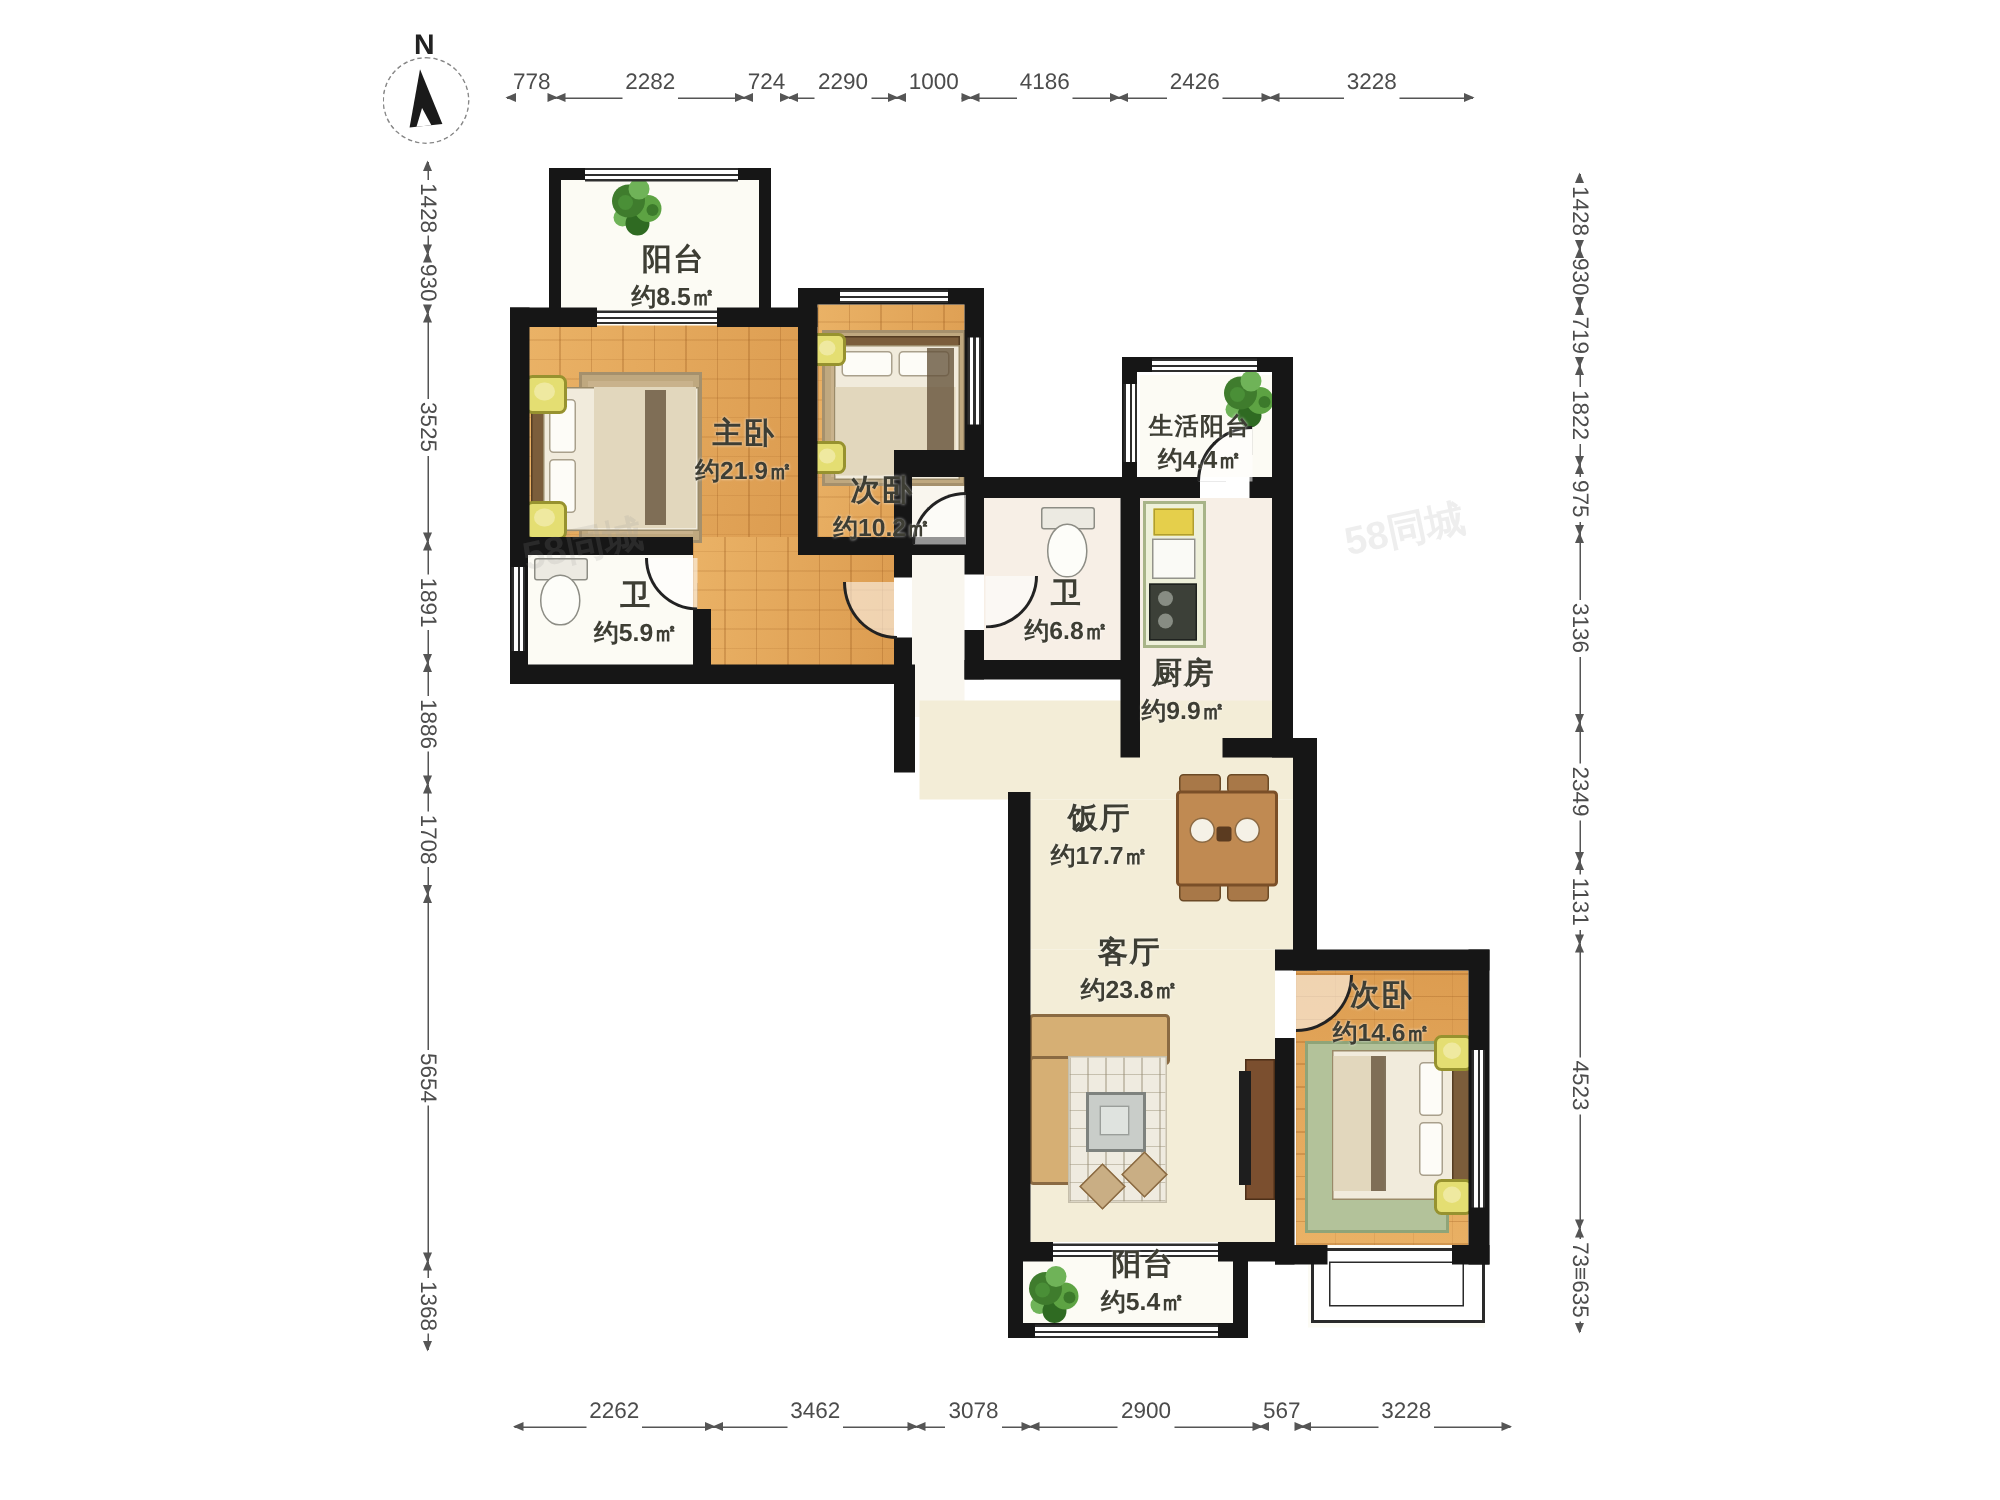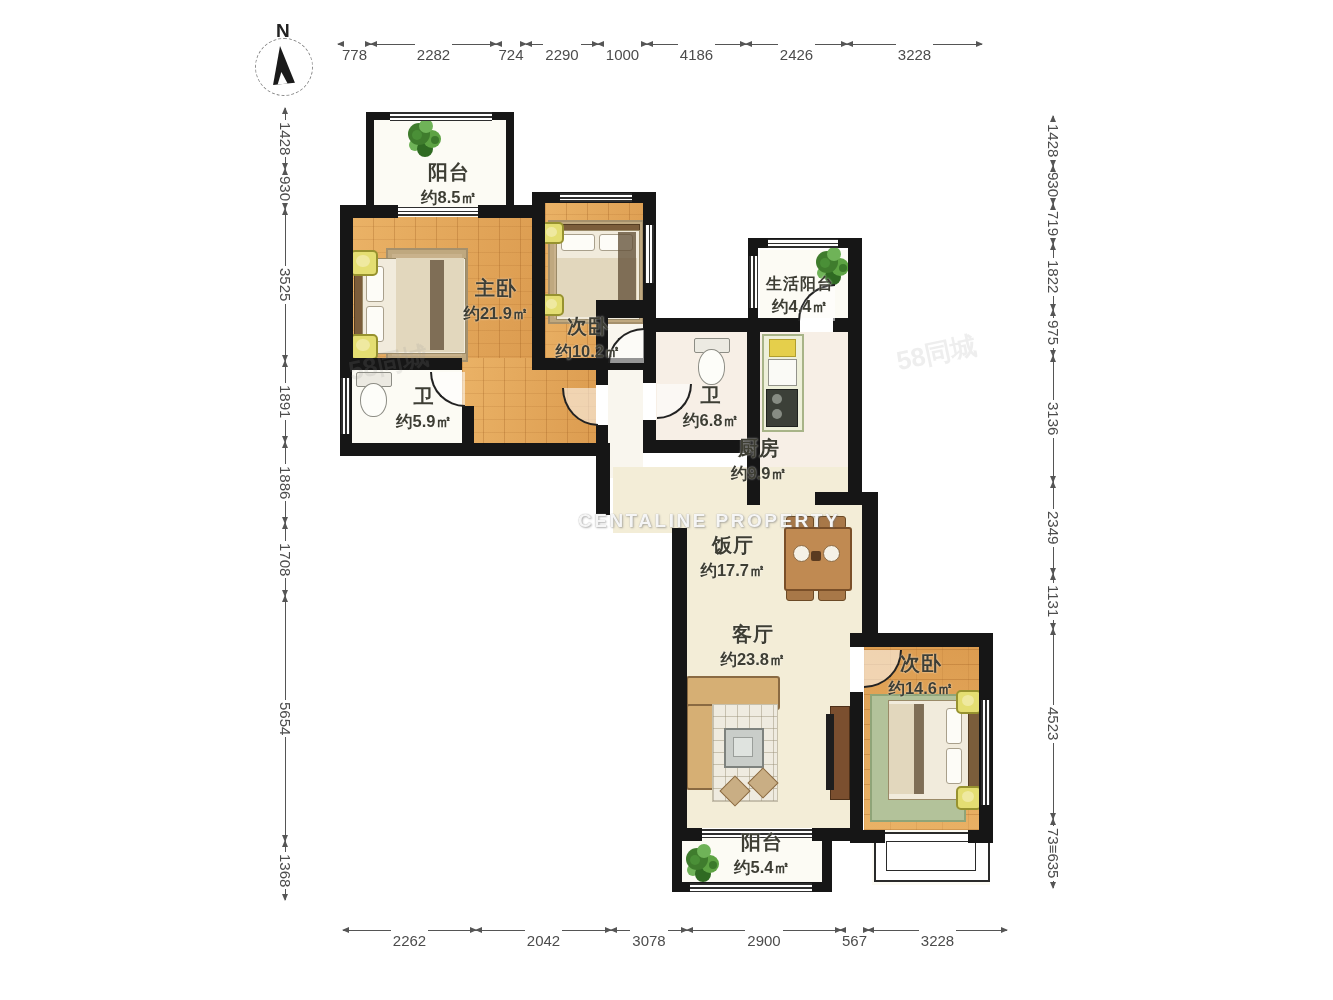--- a/index.html
+++ b/index.html
@@ -53,21 +53,21 @@
      background:#6fb358;box-shadow:-9px 9px 0 -2px #4a8f37,9px 14px 0 -3px #3c7a2b;}
   
   .roomlab{position:absolute;z-index:6;transform:translate(-50%,-50%);text-align:center;color:#3e3e34;
            text-shadow:0 0 2px rgba(255,255,255,.8);white-space:nowrap;}
   .rn{font-size:20px;font-weight:bold;letter-spacing:1px;}
   .rn.small{font-size:16px;}
   .ra{font-size:16.5px;font-weight:bold;margin-top:1px;}
   
   .dimrow{position:absolute;display:flex;z-index:6;}
   .dimcol{position:absolute;display:flex;flex-direction:column;z-index:6;}
-  .ds{display:flex;align-items:flex-start;justify-content:center;height:22px;overflow:visible;}
+  .ds{display:flex;align-items:flex-end;justify-content:center;height:22px;overflow:visible;}
   .ds b,.dsv b{font-weight:normal;font-size:15px;color:#4c4c4c;white-space:nowrap;}
   .ds b{padding:0 2px;line-height:22px;}
   .ds i{flex:1 1 0;height:0;border-top:1px solid #555;position:relative;min-width:0;}
   .ds i.ll::before{content:"";position:absolute;left:-1px;top:-4px;border:3.5px solid transparent;border-right:7px solid #555;border-left:0;}
   .ds i.lr::after{content:"";position:absolute;right:-1px;top:-4px;border:3.5px solid transparent;border-left:7px solid #555;border-right:0;}
   .dsv{display:flex;flex-direction:column;align-items:center;justify-content:center;width:26px;overflow:visible;}
   .dsv b{writing-mode:vertical-rl;padding:2px 0;}
   .dsv i{flex:1 1 0;width:0;border-left:1px solid #555;position:relative;min-height:0;}
   .dsv i.lu::before{content:"";position:absolute;top:-1px;left:-4px;border:3.5px solid transparent;border-bottom:7px solid #555;border-top:0;}
   .dsv i.ld::after{content:"";position:absolute;bottom:-1px;left:-4px;border:3.5px solid transparent;border-top:7px solid #555;border-bottom:0;}
@@ -136,21 +136,21 @@
   </div>
 
   <div class="dimrow" style="left:343px;top:930px;width:666px;">
     <span class="ds" style="width:133px">
         <i class="ll"></i>
         <b>2262</b>
         <i class="lr"></i>
       </span>
     <span class="ds" style="width:135px">
         <i class="ll"></i>
-        <b>2042</b>
+        <b>3462</b>
         <i class="lr"></i>
       </span>
     <span class="ds" style="width:76px">
         <i class="ll"></i>
         <b>3078</b>
         <i class="lr"></i>
       </span>
     <span class="ds" style="width:154px">
         <i class="ll"></i>
         <b>2900</b>
@@ -429,38 +429,37 @@
       <div class="ra">约4.4㎡</div>
   </div>
   <div class="roomlab" style="left:424px;top:408px;">
     <div class="rn">卫</div>
       <div class="ra">约5.9㎡</div>
   </div>
   <div class="roomlab" style="left:711px;top:407px;">
     <div class="rn">卫</div>
       <div class="ra">约6.8㎡</div>
   </div>
-  <div class="roomlab" style="left:759px;top:460px;">
+  <div class="roomlab" style="left:789px;top:460px;">
     <div class="rn">厨房</div>
       <div class="ra">约9.9㎡</div>
   </div>
   <div class="roomlab" style="left:733px;top:557px;">
     <div class="rn">饭厅</div>
       <div class="ra">约17.7㎡</div>
   </div>
   <div class="roomlab" style="left:753px;top:646px;">
     <div class="rn">客厅</div>
       <div class="ra">约23.8㎡</div>
   </div>
   <div class="roomlab" style="left:921px;top:675px;">
     <div class="rn">次卧</div>
       <div class="ra">约14.6㎡</div>
   </div>
   <div class="roomlab" style="left:762px;top:854px;">
     <div class="rn">阳台</div>
       <div class="ra">约5.4㎡</div>
   </div>
 
-  <div class="wm2" style="left:578px;top:510px;">CENTALINE PROPERTY</div>
   <div class="wmf" style="left:348px;top:346px;">58同城</div>
   <div class="wmf" style="left:896px;top:336px;">58同城</div>
 
 </div>
 
 </body></html>

